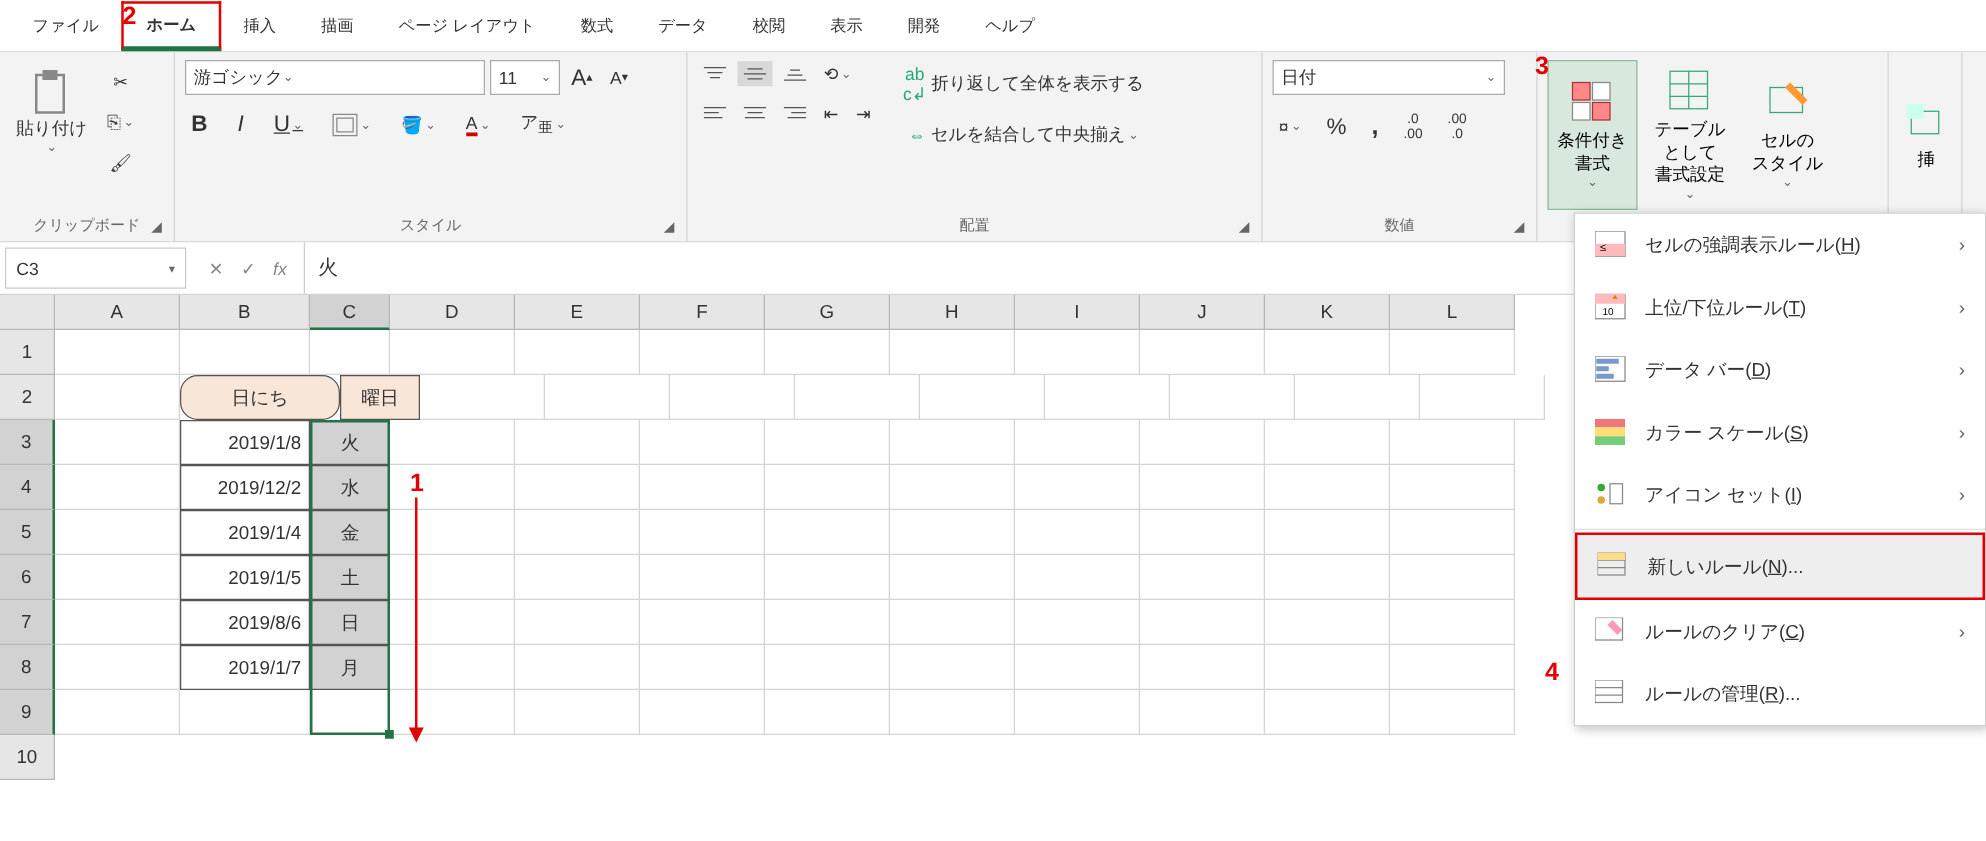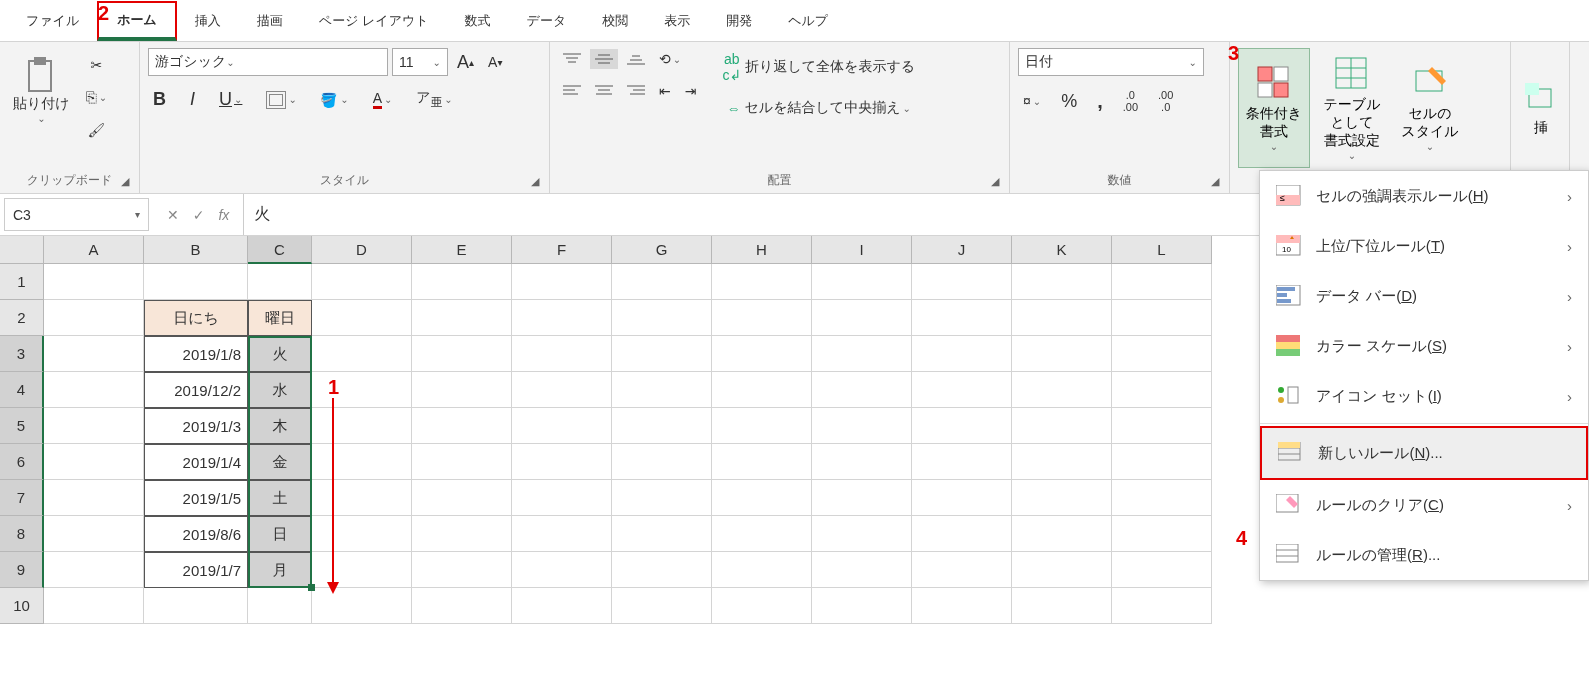--- a/index.html
+++ b/index.html
@@ -343,21 +343,21 @@
           <div class="cell" style="width: 100px;"></div>
           <div class="cell" style="width: 100px;"></div>
           <div class="cell" style="width: 100px;"></div>
           <div class="cell" style="width: 100px;"></div>
           <div class="cell" style="width: 100px;"></div>
           <div class="cell" style="width: 100px;"></div>
           <div class="cell" style="width: 100px;"></div>
         </div>
         <div class="cell-row">
           <div class="cell" style="width: 100px;"></div>
-          <div class="cell th" style="width: 104px;">日にち</div>
+          <div class="cell th" style="width: 128px; border-radius: 14px;">日にち</div>
           <div class="cell th" style="width: 64px;">曜日</div>
           <div class="cell" style="width: 100px;"></div>
           <div class="cell" style="width: 100px;"></div>
           <div class="cell" style="width: 100px;"></div>
           <div class="cell" style="width: 100px;"></div>
           <div class="cell" style="width: 100px;"></div>
           <div class="cell" style="width: 100px;"></div>
           <div class="cell" style="width: 100px;"></div>
           <div class="cell" style="width: 100px;"></div>
           <div class="cell" style="width: 100px;"></div>
@@ -373,34 +373,20 @@
           <div class="cell" style="width: 100px;"></div>
           <div class="cell" style="width: 100px;"></div>
           <div class="cell" style="width: 100px;"></div>
           <div class="cell" style="width: 100px;"></div>
           <div class="cell" style="width: 100px;"></div>
         </div>
         <div class="cell-row">
           <div class="cell" style="width: 100px;"></div>
           <div class="cell bd c-b" style="width: 104px;">2019/12/2</div>
           <div class="cell bd c-c" style="width: 64px;">水</div>
-          <div class="cell" style="width: 100px;"></div>
-          <div class="cell" style="width: 100px;"></div>
-          <div class="cell" style="width: 100px;"></div>
-          <div class="cell" style="width: 100px;"></div>
-          <div class="cell" style="width: 100px;"></div>
-          <div class="cell" style="width: 100px;"></div>
-          <div class="cell" style="width: 100px;"></div>
-          <div class="cell" style="width: 100px;"></div>
-          <div class="cell" style="width: 100px;"></div>
-        </div>
-        <div class="cell-row">
-          <div class="cell" style="width: 100px;"></div>
-          <div class="cell bd c-b" style="width: 104px;">2019/1/3</div>
-          <div class="cell bd c-c" style="width: 64px;">木</div>
           <div class="cell" style="width: 100px;"></div>
           <div class="cell" style="width: 100px;"></div>
           <div class="cell" style="width: 100px;"></div>
           <div class="cell" style="width: 100px;"></div>
           <div class="cell" style="width: 100px;"></div>
           <div class="cell" style="width: 100px;"></div>
           <div class="cell" style="width: 100px;"></div>
           <div class="cell" style="width: 100px;"></div>
           <div class="cell" style="width: 100px;"></div>
         </div>

